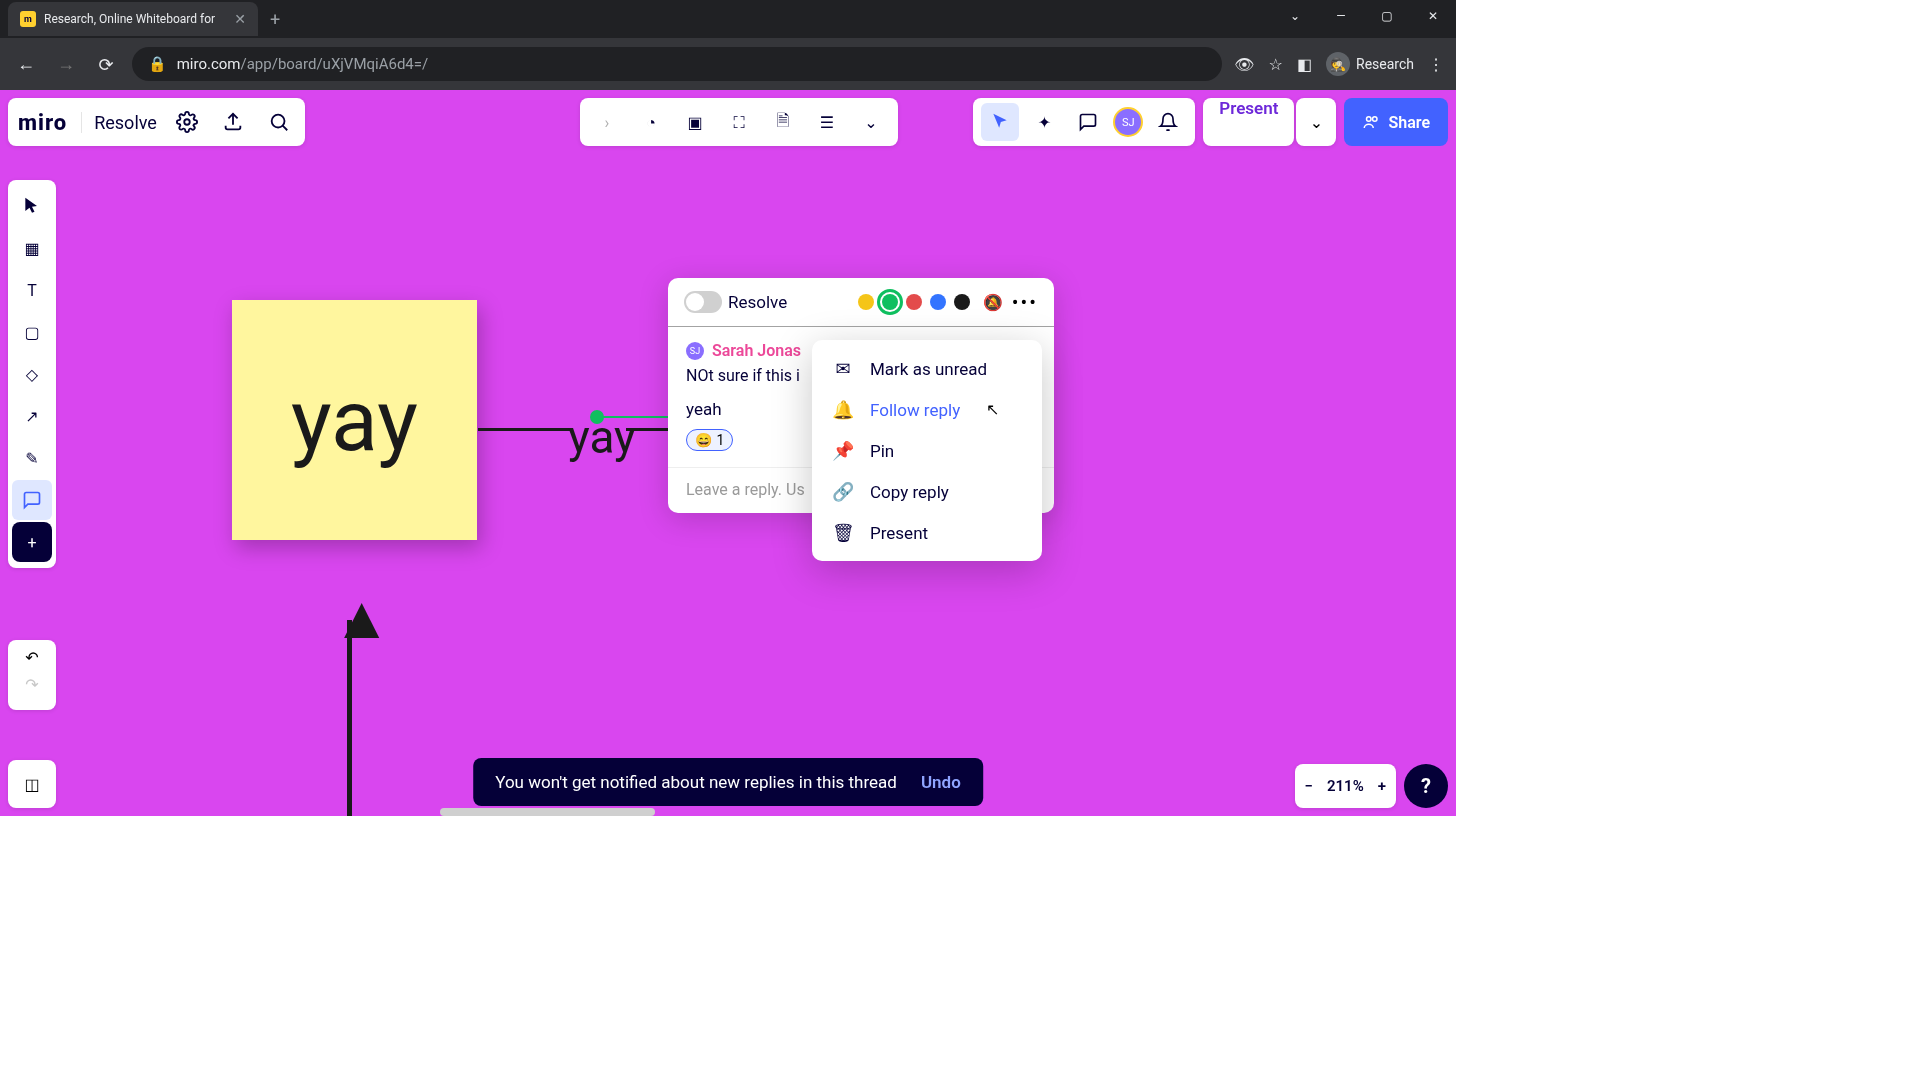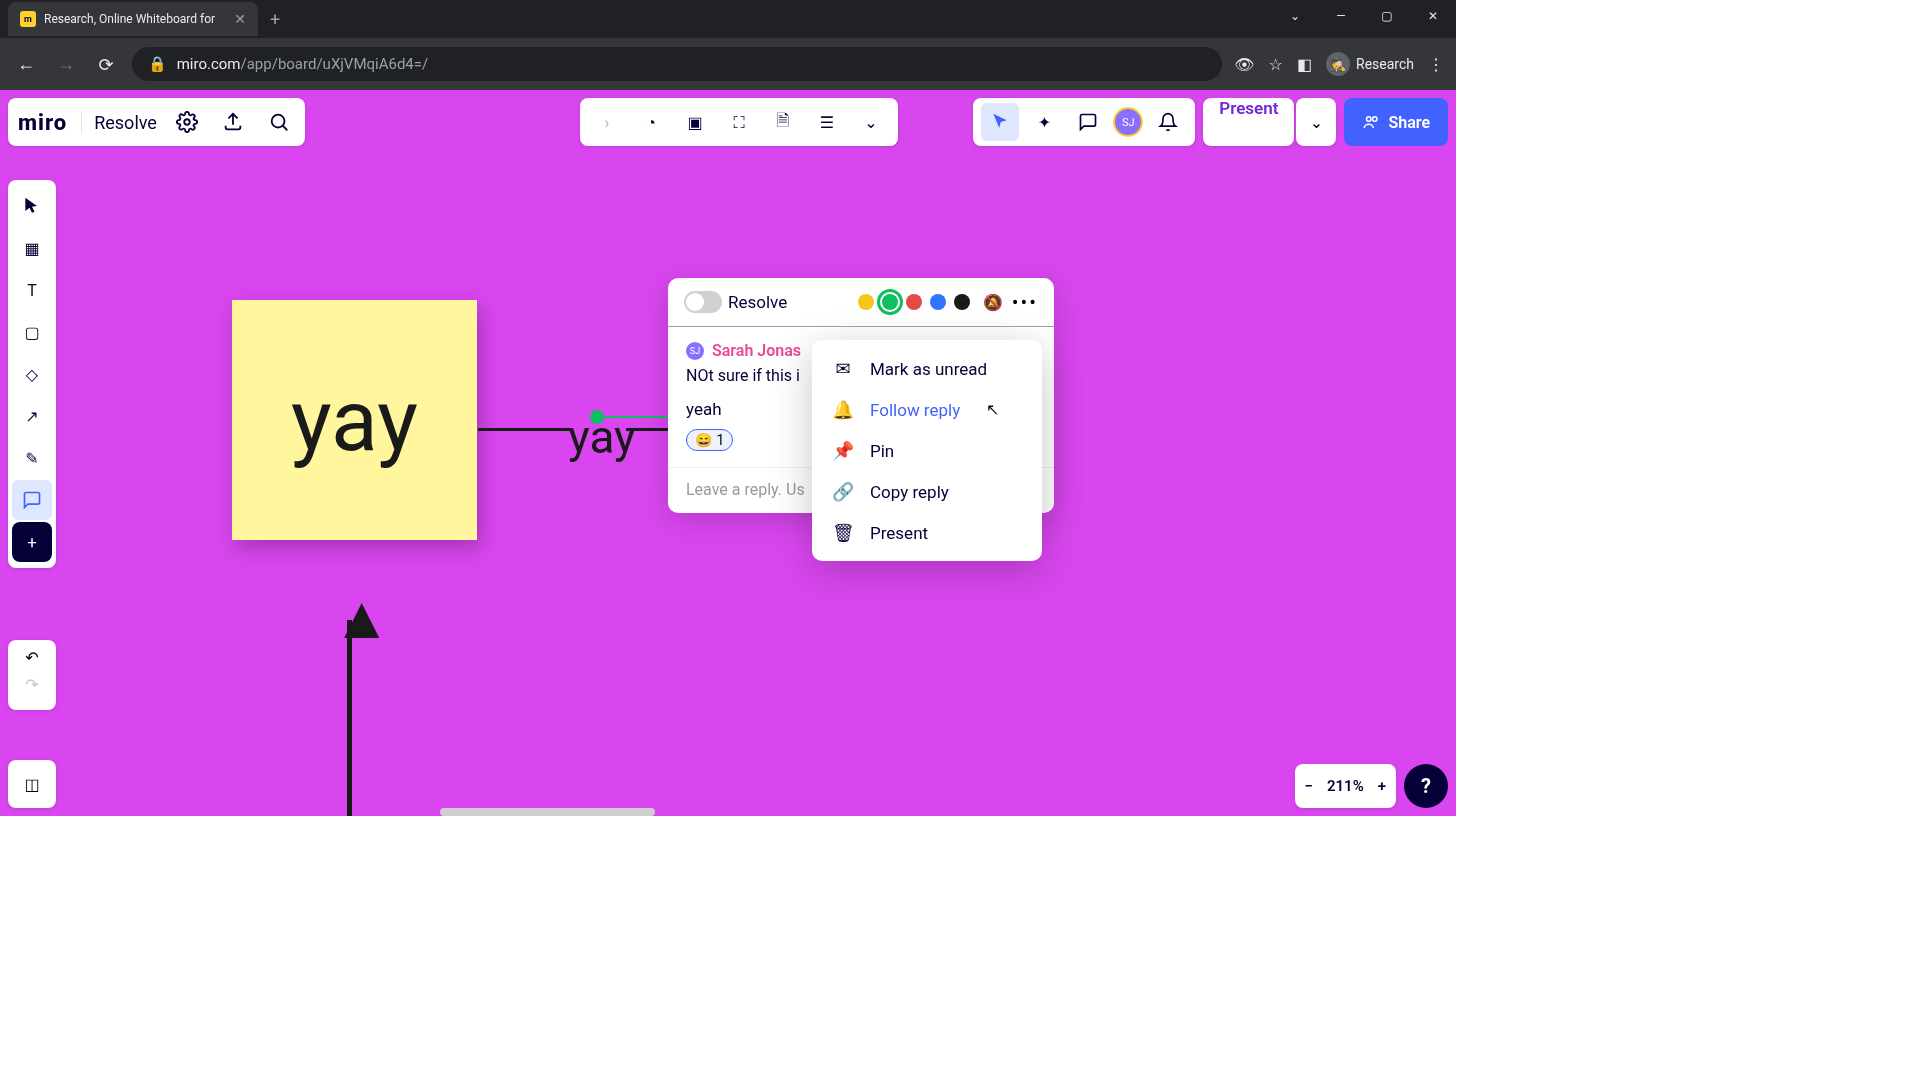--- a/index.html
+++ b/index.html
@@ -296,20 +296,24 @@
       <span class="ctx-ic">🔗</span>
       <span>Copy reply</span>
     </div>
     <div class="ctx-item">
       <span class="ctx-ic">🗑</span>
       <span>Present</span>
     </div>
   </div>
   <span class="cursor">↖</span>
 
+  <div class="toast">
+    <span>You won't get notified about new replies in this thread</span>
+    <span class="undo">Undo</span>
+  </div>
 
   <div class="zoom">
     <span>−</span>
     <span>211%</span>
     <span>+</span>
   </div>
   <div class="help-btn">?</div>
 
 </div>
 

